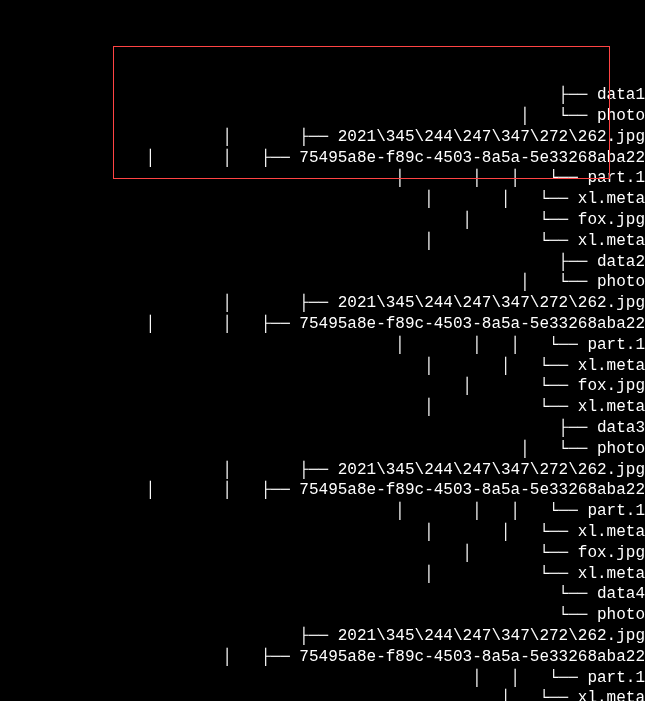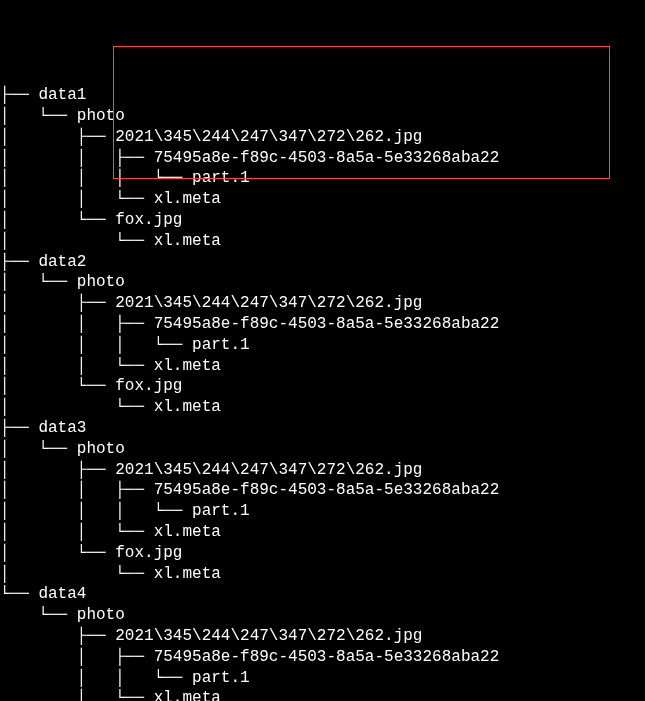--- a/index.html
+++ b/index.html
@@ -19,20 +19,21 @@
       overflow: hidden;
       white-space: pre;
     }
     .highlight-box {
       position: absolute;
       border: 1px solid #ff4444;
       pointer-events: none;
     }
     .tree-line {
       display: block;
+      text-align: right;
     }
   </style>
 </head>
 <body>
 
 
 
 <div id="tree-container"><span class="tree-line">├── data1</span><span class="tree-line">│   └── photo</span><span class="tree-line">│       ├── 2021\345\244\247\347\272\262.jpg</span><span class="tree-line">│       │   ├── 75495a8e-f89c-4503-8a5a-5e33268aba22</span><span class="tree-line">│       │   │   └── part.1</span><span class="tree-line">│       │   └── xl.meta</span><span class="tree-line">│       └── fox.jpg</span><span class="tree-line">│           └── xl.meta</span><span class="tree-line">├── data2</span><span class="tree-line">│   └── photo</span><span class="tree-line">│       ├── 2021\345\244\247\347\272\262.jpg</span><span class="tree-line">│       │   ├── 75495a8e-f89c-4503-8a5a-5e33268aba22</span><span class="tree-line">│       │   │   └── part.1</span><span class="tree-line">│       │   └── xl.meta</span><span class="tree-line">│       └── fox.jpg</span><span class="tree-line">│           └── xl.meta</span><span class="tree-line">├── data3</span><span class="tree-line">│   └── photo</span><span class="tree-line">│       ├── 2021\345\244\247\347\272\262.jpg</span><span class="tree-line">│       │   ├── 75495a8e-f89c-4503-8a5a-5e33268aba22</span><span class="tree-line">│       │   │   └── part.1</span><span class="tree-line">│       │   └── xl.meta</span><span class="tree-line">│       └── fox.jpg</span><span class="tree-line">│           └── xl.meta</span><span class="tree-line">└── data4</span><span class="tree-line">    └── photo</span><span class="tree-line">        ├── 2021\345\244\247\347\272\262.jpg</span><span class="tree-line">        │   ├── 75495a8e-f89c-4503-8a5a-5e33268aba22</span><span class="tree-line">        │   │   └── part.1</span><span class="tree-line">        │   └── xl.meta</span></div>
 
 <div class="highlight-box" style="left:113px;top:46px;width:497px;height:133px;"></div>

